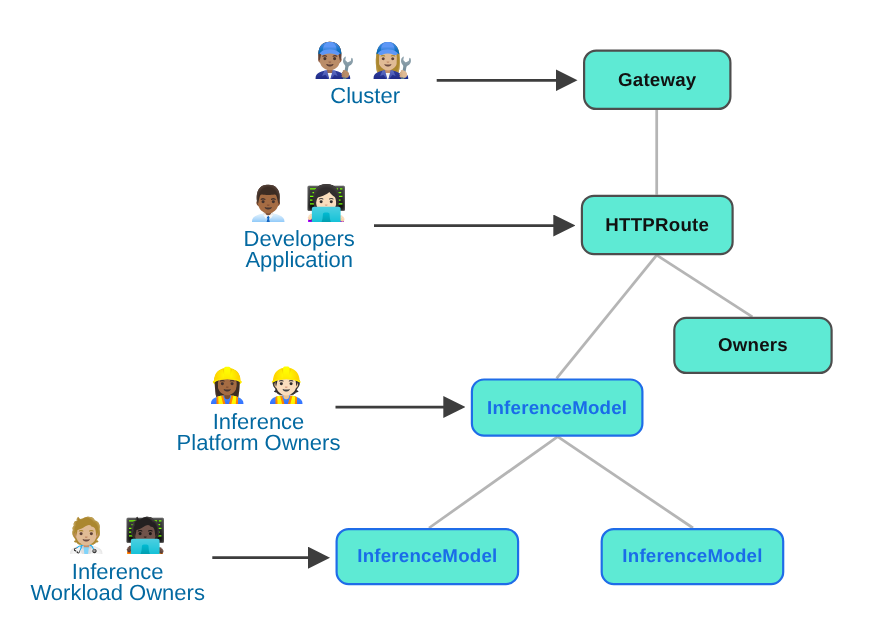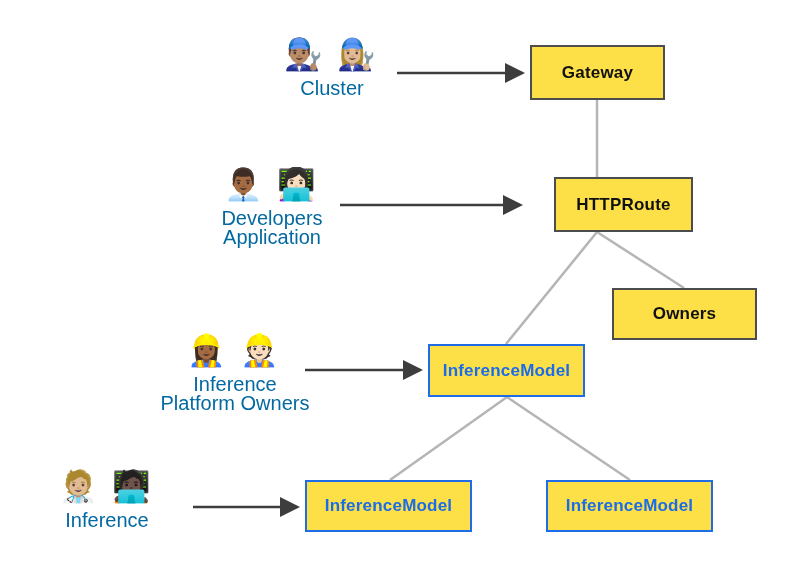--- a/index.html
+++ b/index.html
@@ -16,22 +16,22 @@
     overflow: hidden;
   }
   .wires {
     position: absolute;
     left: 0; top: 0;
     width: 800px; height: 572px;
     pointer-events: none;
   }
   .node {
     position: absolute;
-    background: #fde047;
-    border-radius: 0;
+    background: #5eead4;
+    border-radius: 12px;
     display: flex;
     align-items: center;
     justify-content: center;
     box-sizing: border-box;
   }
   .node.core {
     border: 2.5px solid #4d4d4d;
   }
   .node.core .node-label {
     color: #111111;
@@ -87,21 +87,21 @@
     <line x1="397" y1="73" x2="522" y2="73" stroke="#3d3d3d" stroke-width="2.5" marker-end="url(#arrowhead)"></line>
     <line x1="340" y1="205" x2="520" y2="205" stroke="#3d3d3d" stroke-width="2.5" marker-end="url(#arrowhead)"></line>
     <line x1="305" y1="370" x2="420" y2="370" stroke="#3d3d3d" stroke-width="2.5" marker-end="url(#arrowhead)"></line>
     <line x1="193" y1="507" x2="297" y2="507" stroke="#3d3d3d" stroke-width="2.5" marker-end="url(#arrowhead)"></line>
   </svg>
 
   <div class="node core" style="left:530px; top:45px; width:135px; height:55px;">
     <span class="node-label">Gateway</span>
   </div>
 
-  <div class="node core" style="left:528px; top:177px; width:139px; height:55px;margin-left:26px;">
+  <div class="node core" style="left:528px; top:177px; width:139px; height:55px;">
     <span class="node-label">HTTPRoute</span>
   </div>
 
   <div class="node core" style="left:612px; top:288px; width:145px; height:52px;">
     <span class="node-label">Owners</span>
   </div>
 
   <div class="node extension" style="left:428px; top:344px; width:157px; height:53px;">
     <span class="node-label">InferenceModel</span>
   </div>
@@ -127,15 +127,16 @@
 
   <div class="persona" style="left:145px; top:329px; width:180px;">
     <div class="emoji">👷🏾‍♀️ 👷🏻</div>
     <div class="plabel">Inference</div>
     <div class="plabel">Platform Owners</div>
   </div>
 
   <div class="persona" style="left:17px; top:465px; width:180px;">
     <div class="emoji">🧑🏼‍⚕️ 🧑🏿‍💻</div>
     <div class="plabel">Inference</div>
+    <div class="plabel">Workload Owners</div>
   </div>
 
 </div>
 
 </body></html>

